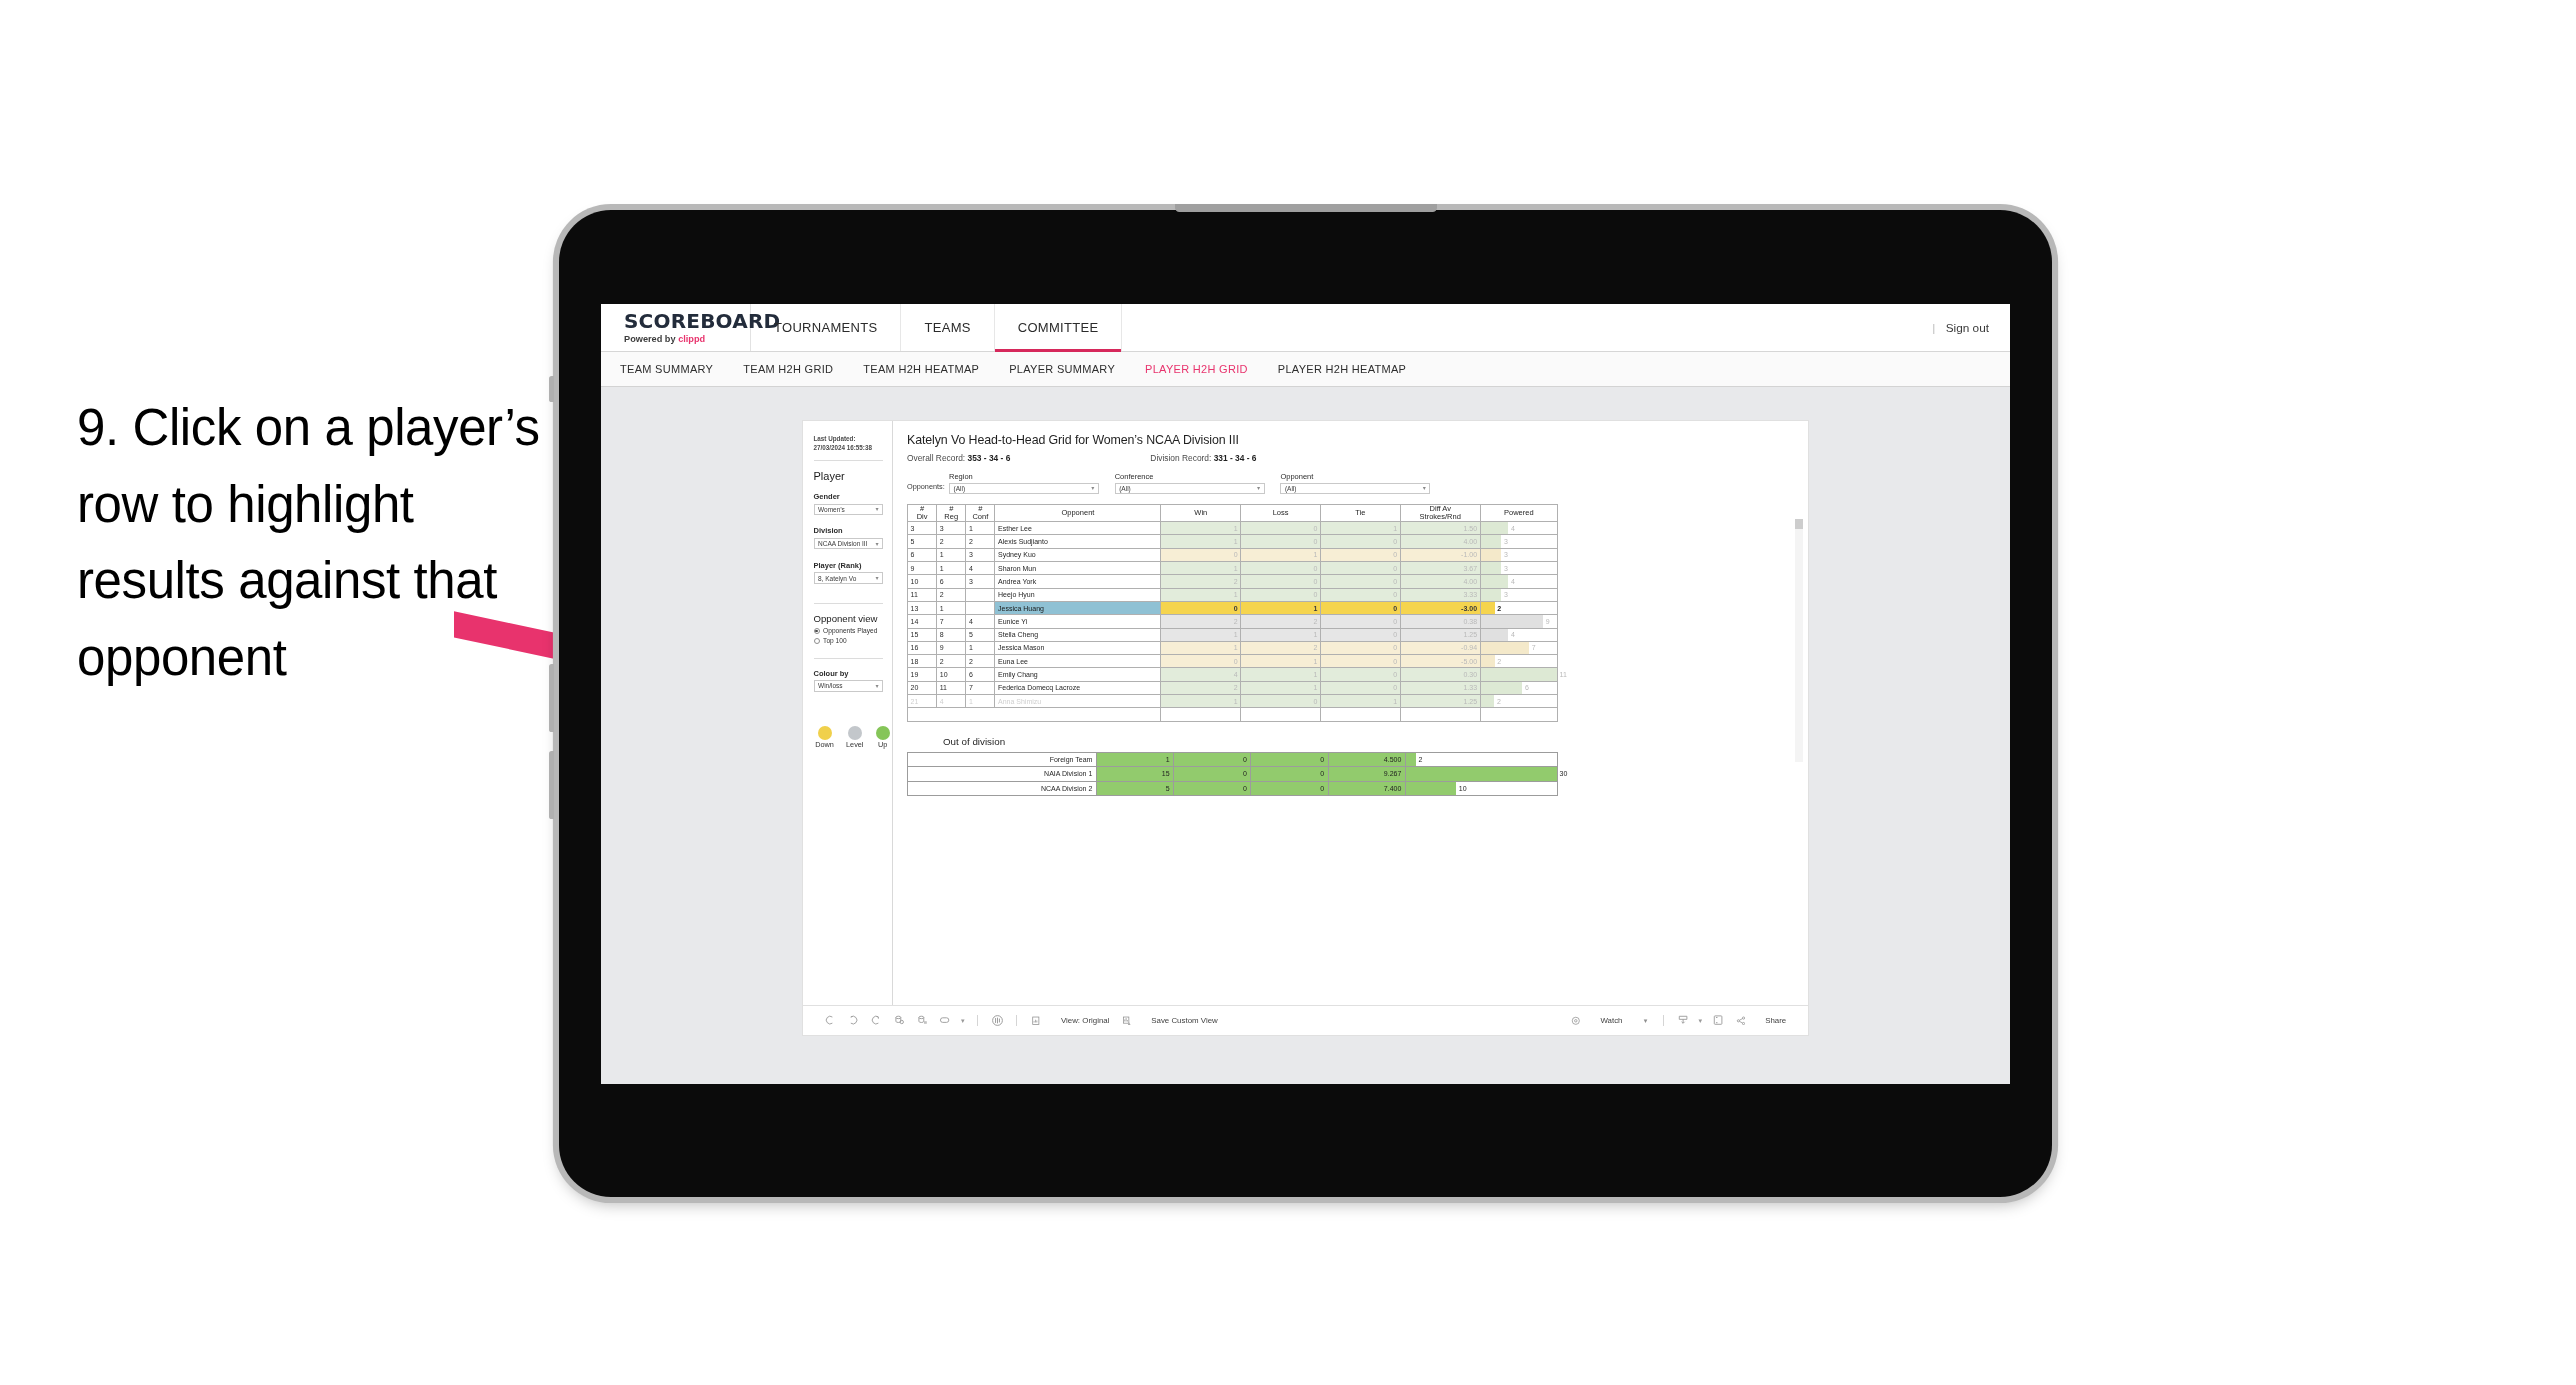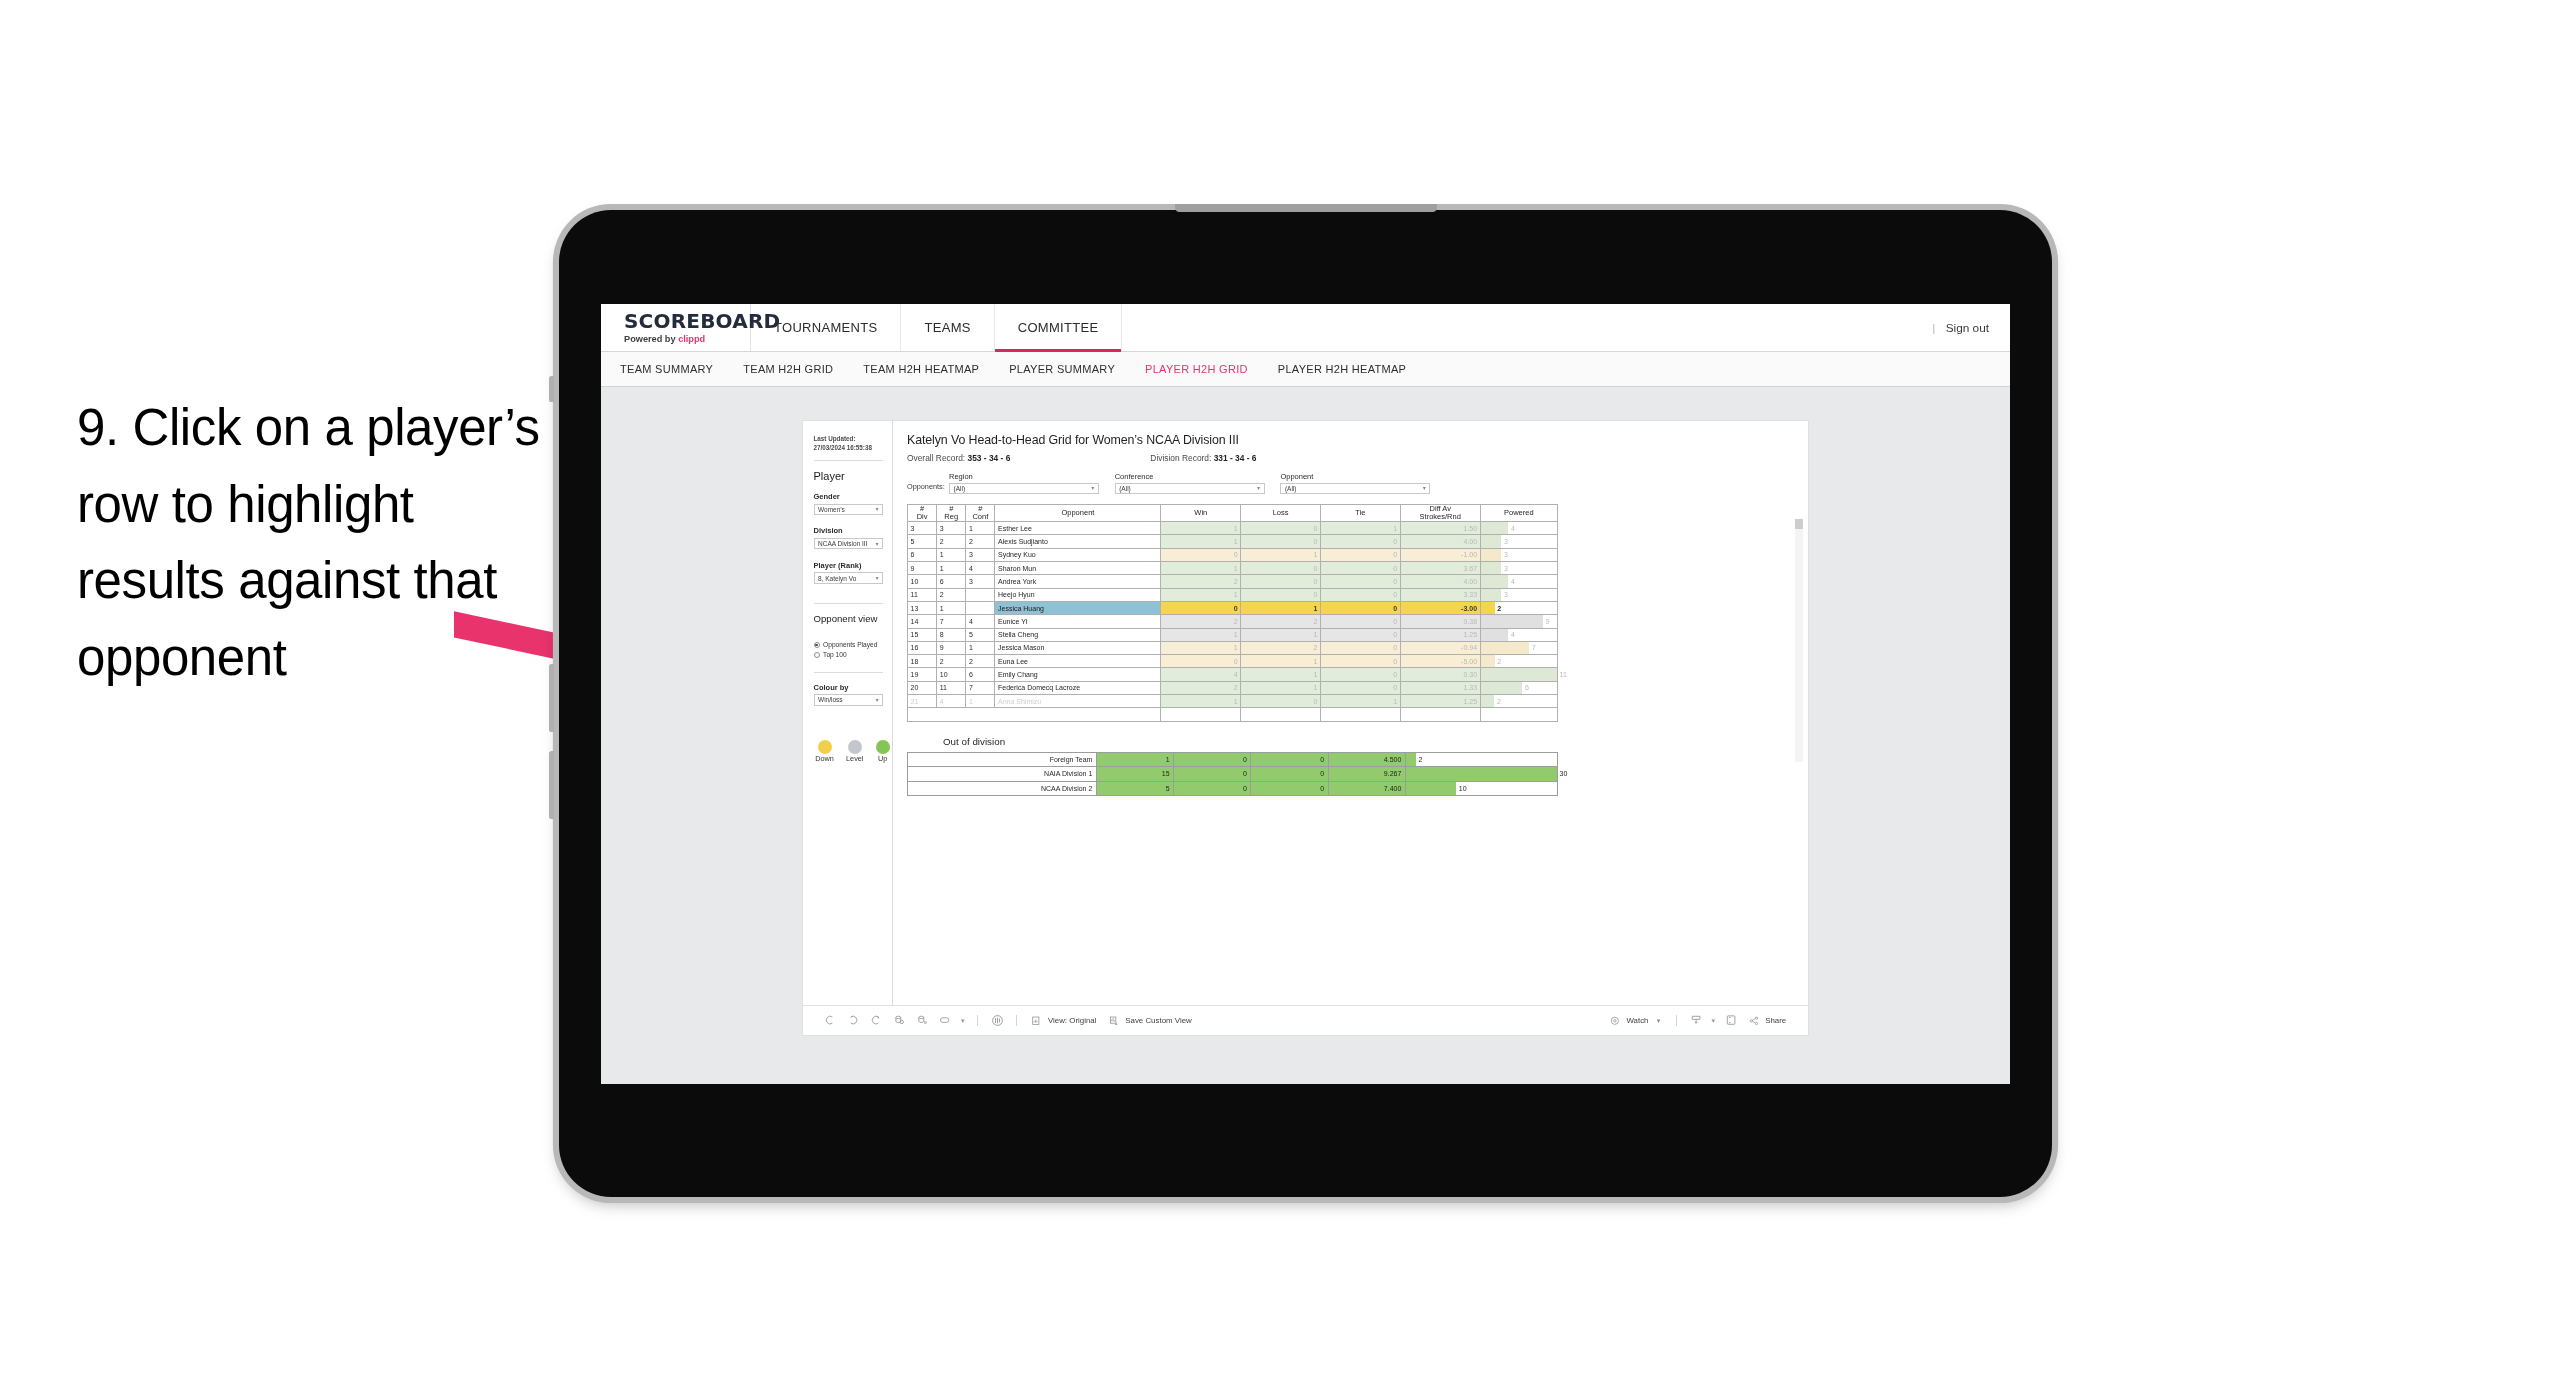--- a/index.html
+++ b/index.html
@@ -117,21 +117,21 @@
   .hr { height:0.9px; background:#dcdcdc; margin: 7.9px 0 9.6px 0; }
   .sb-heading { font-size: 11px; color:#1a1a1a; margin-bottom: 9.6px; }
   .fld-label { font-size: 7.5px; color:#2b2b2b; font-weight:700; margin-bottom: 2.6px; }
   .select {
     height: 11.4px; border:0.9px solid #c9c9c9; background:#fff;
     display:flex; align-items:center; justify-content:space-between;
     padding: 0 2.6px 0 3.5px; font-size: 6.5px; color:#3a3a3a; margin-bottom: 11.4px;
     cursor:pointer;
   }
   .caret { font-size: 5.2px; color:#8a8a8a; }
-  .sb-heading2 { font-size: 9.6px; color:#1a1a1a; margin-bottom: 17px; }
+  .sb-heading2 { font-size: 9.6px; color:#1a1a1a; margin-bottom: 3px; }
   .radio-row { display:flex; align-items:center; gap:3.5px; margin-bottom: 2.6px; cursor:pointer; }
   .radio {
     width:6.1px; height:6.1px; border-radius:50%; border:0.9px solid #8d8d8d; background:#fff;
     display:flex; align-items:center; justify-content:center; flex:none;
   }
   .radio.on::after { content:""; width:2.6px; height:2.6px; border-radius:50%; background:#4a4a4a; }
   .radio-lbl { font-size: 6.6px; color:#333; }
   .legend { display:flex; gap: 12.2px; margin-top: 23px; padding-left:1.7px; }
   .lg-item { display:flex; flex-direction:column; align-items:center; }
   .dot { width:14px; height:14px; border-radius:50%; }
@@ -186,21 +186,21 @@
   .ood-diff { width: 63px; text-align:right; color:#1f1f1f; background:#92cb6d; }
   .ood-rnd { width: 124px; position:relative; padding:0 !important; }
 
   
   .toolbar {
     height: 30px; border-top:0.9px solid #e0e0e0; display:flex; align-items:center;
     padding: 0 15.7px; gap: 0; background:#fff; flex: none;
   }
   .tb-ico { width: 23px; height:23px; display:flex; align-items:center; justify-content:center; color:#9a9a9a; cursor:pointer; }
   .tb-sep { width:0.9px; height:11.4px; background:#d5d5d5; margin: 0 7.9px; }
-  .tb-btn { display:flex; align-items:center; gap:7px; font-size:7.9px; color:#3f3f3f; cursor:pointer; padding: 0 6.1px; }
+  .tb-btn { display:flex; align-items:center; gap:20px; font-size:7.9px; color:#3f3f3f; cursor:pointer; padding: 0 6.1px; }
   .tb-spring { margin-left:auto; }
 
   svg { display:block; }
 </style>
 </head>
 <body>
 
 <div class="stage">
 
   <div class="caption">9. Click on a player’s row to highlight results against that opponent</div>

